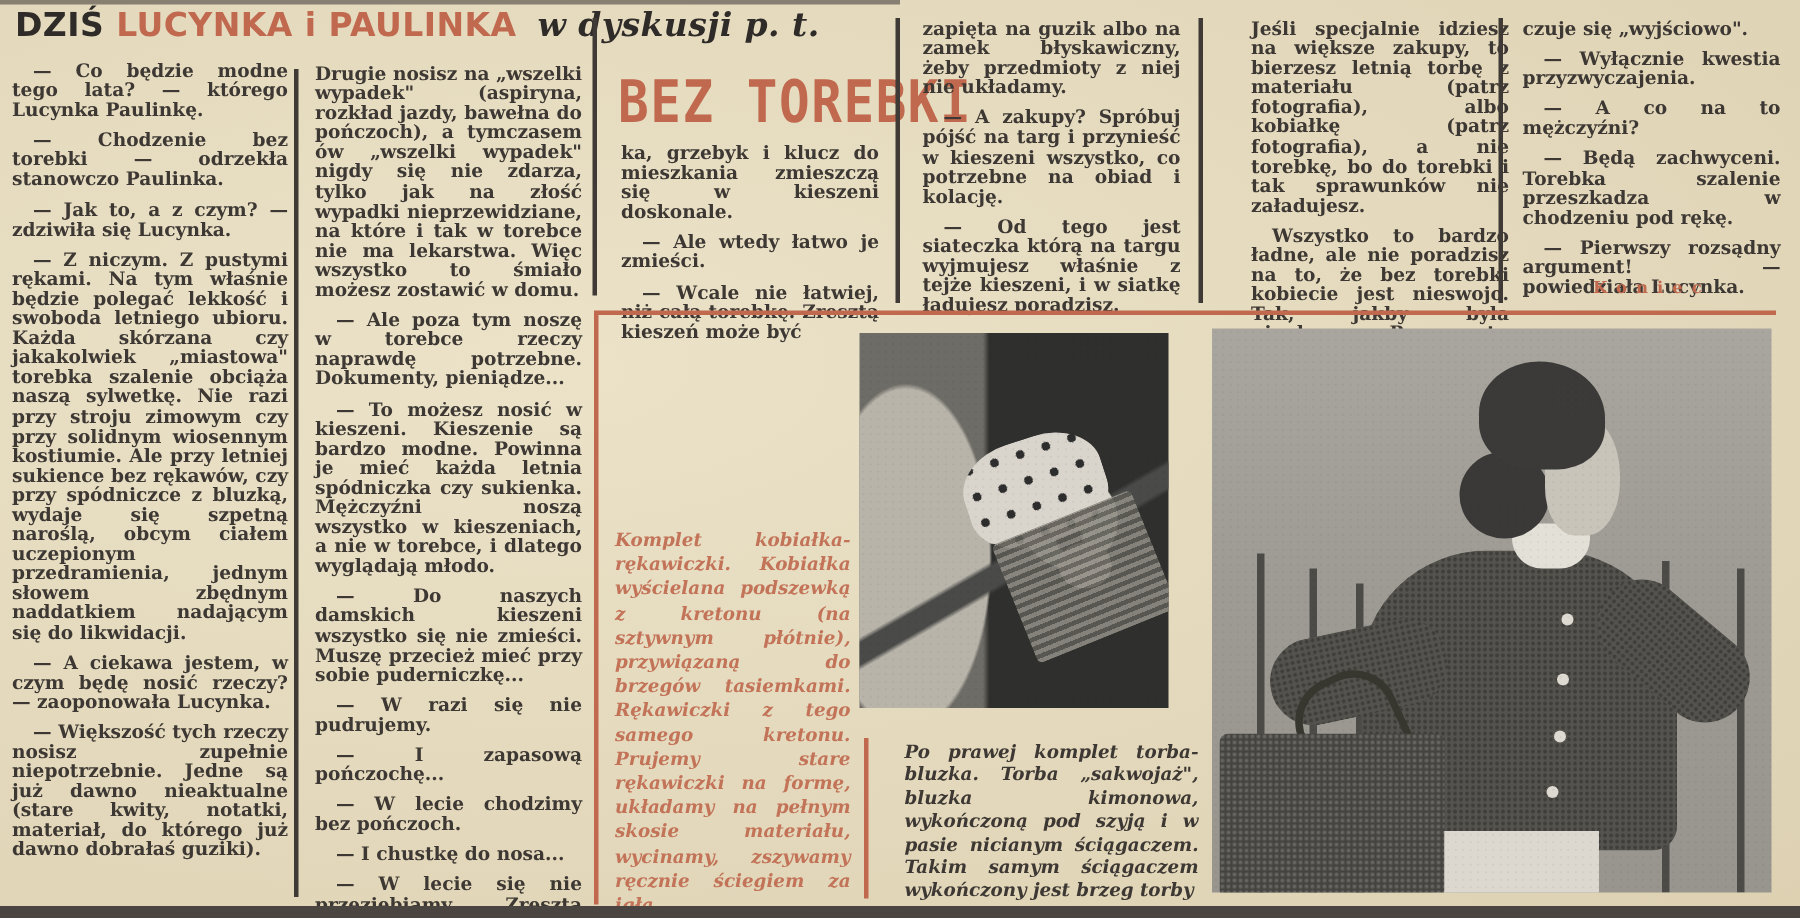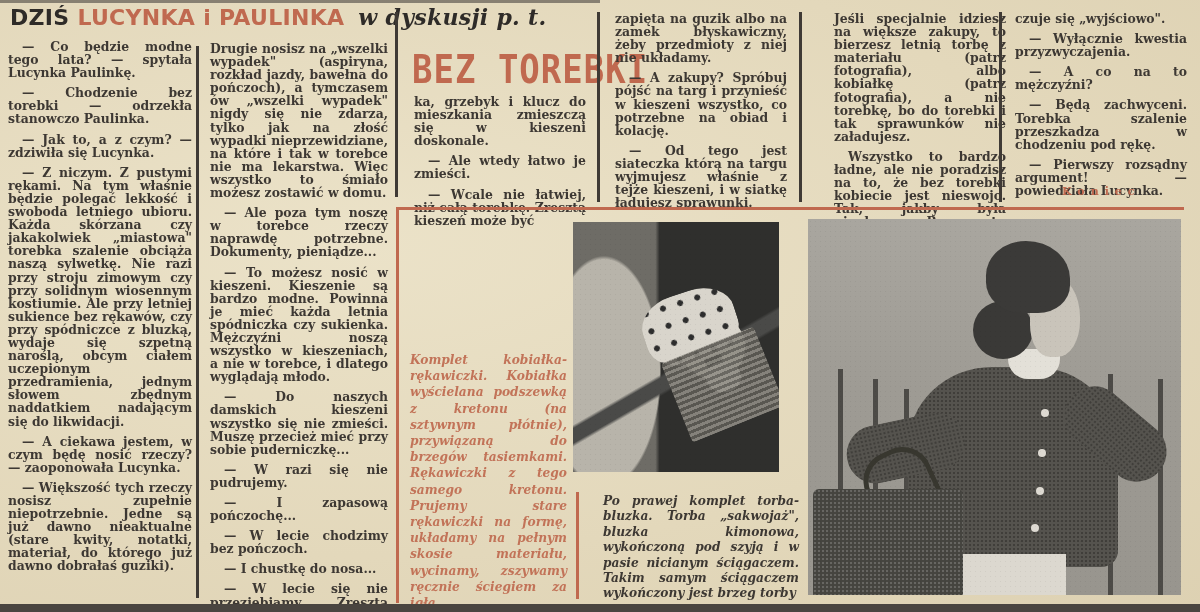--- a/index.html
+++ b/index.html
@@ -90,21 +90,21 @@
 
   <div class="headline">
     <span class="dark">DZIŚ</span>
     <span class="red">LUCYNKA i PAULINKA</span>
     <span class="script">w dyskusji p. t.</span>
   </div>
 
   <div class="bigtitle">BEZ TOREBKI</div>
 
   <div class="col" style="left:8px; top:40px; width:184px;">
-    <p>— Co będzie modne tego lata? — spytała Lucynka Paulinkę.</p>
+    <p>— Co będzie modne tego lata? — którego Lucynka Paulinkę.</p>
     <p>— Chodzenie bez torebki — odrzekła stanowczo Paulinka.</p>
     <p>— Jak to, a z czym? — zdziwiła się Lucynka.</p>
     <p>— Z niczym. Z pustymi rękami. Na tym właśnie będzie polegać lekkość i swoboda letniego ubioru. Każda skórzana czy jakakolwiek „miastowa" torebka szalenie obciąża naszą sylwetkę. Nie razi przy stroju zimowym czy przy solidnym wiosennym kostiumie. Ale przy letniej sukience bez rękawów, czy przy spódniczce z bluzką, wydaje się szpetną naroślą, obcym ciałem uczepionym przedramienia, jednym słowem zbędnym naddatkiem nadającym się do likwidacji.</p>
     <p>— A ciekawa jestem, w czym będę nosić rzeczy? — zaoponowała Lucynka.</p>
     <p>— Większość tych rzeczy nosisz zupełnie niepotrzebnie. Jedne są już dawno nieaktualne (stare kwity, notatki, materiał, do którego już dawno dobrałaś guziki).</p>
   </div>
   <div class="vrule" style="left:196px; top:46px; height:552px;"></div>
 
   <div class="col" style="left:210px; top:42px; width:178px;">
     <p class="noind">Drugie nosisz na „wszelki wypadek" (aspiryna, rozkład jazdy, bawełna do pończoch), a tymczasem ów „wszelki wypadek" nigdy się nie zdarza, tylko jak na złość wypadki nieprzewidziane, na które i tak w torebce nie ma lekarstwa. Więc wszystko to śmiało możesz zostawić w domu.</p>
@@ -123,21 +123,21 @@
   <div class="col" style="left:414px; top:95px; width:172px;">
     <p class="noind">ka, grzebyk i klucz do mieszkania zmieszczą się w kieszeni doskonale.</p>
     <p>— Ale wtedy łatwo je zmieści.</p>
     <p>— Wcale nie łatwiej, niż całą torebkę. Zresztą kieszeń może być</p>
   </div>
   <div class="vrule" style="left:597px; top:12px; height:190px;"></div>
 
   <div class="col" style="left:615px; top:12px; width:172px;">
     <p class="noind">zapięta na guzik albo na zamek błyskawiczny, żeby przedmioty z niej nie układamy.</p>
     <p>— A zakupy? Spróbuj pójść na targ i przynieść w kieszeni wszystko, co potrzebne na obiad i kolację.</p>
-    <p>— Od tego jest siateczka którą na targu wyjmujesz właśnie z tejże kieszeni, i w siatkę ładujesz sprawunki.</p>
+    <p>— Od tego jest siateczka którą na targu wyjmujesz właśnie z tejże kieszeni, i w siatkę ładujesz poradzisz.</p>
   </div>
   <div class="vrule" style="left:799px; top:12px; height:190px;"></div>
 
   <div class="col" style="left:818px; top:12px; width:172px;margin-left:16px;">
     <p class="noind">Jeśli specjalnie idziesz na większe zakupy, to bierzesz letnią torbę z materiału (patrz fotografia), albo kobiałkę (patrz fotografia), a nie torebkę, bo do torebki i tak sprawunków nie załadujesz.</p>
     <p>Wszystko to bardzo ładne, ale nie poradzisz na to, że bez torebki kobiecie jest nieswojo. Tak, jakby była nieubrana. Po prostu nie</p>
   </div>
   <div class="vrule" style="left:999px; top:12px; height:190px;"></div>
 
   <div class="col" style="left:1015px; top:12px; width:172px;">

